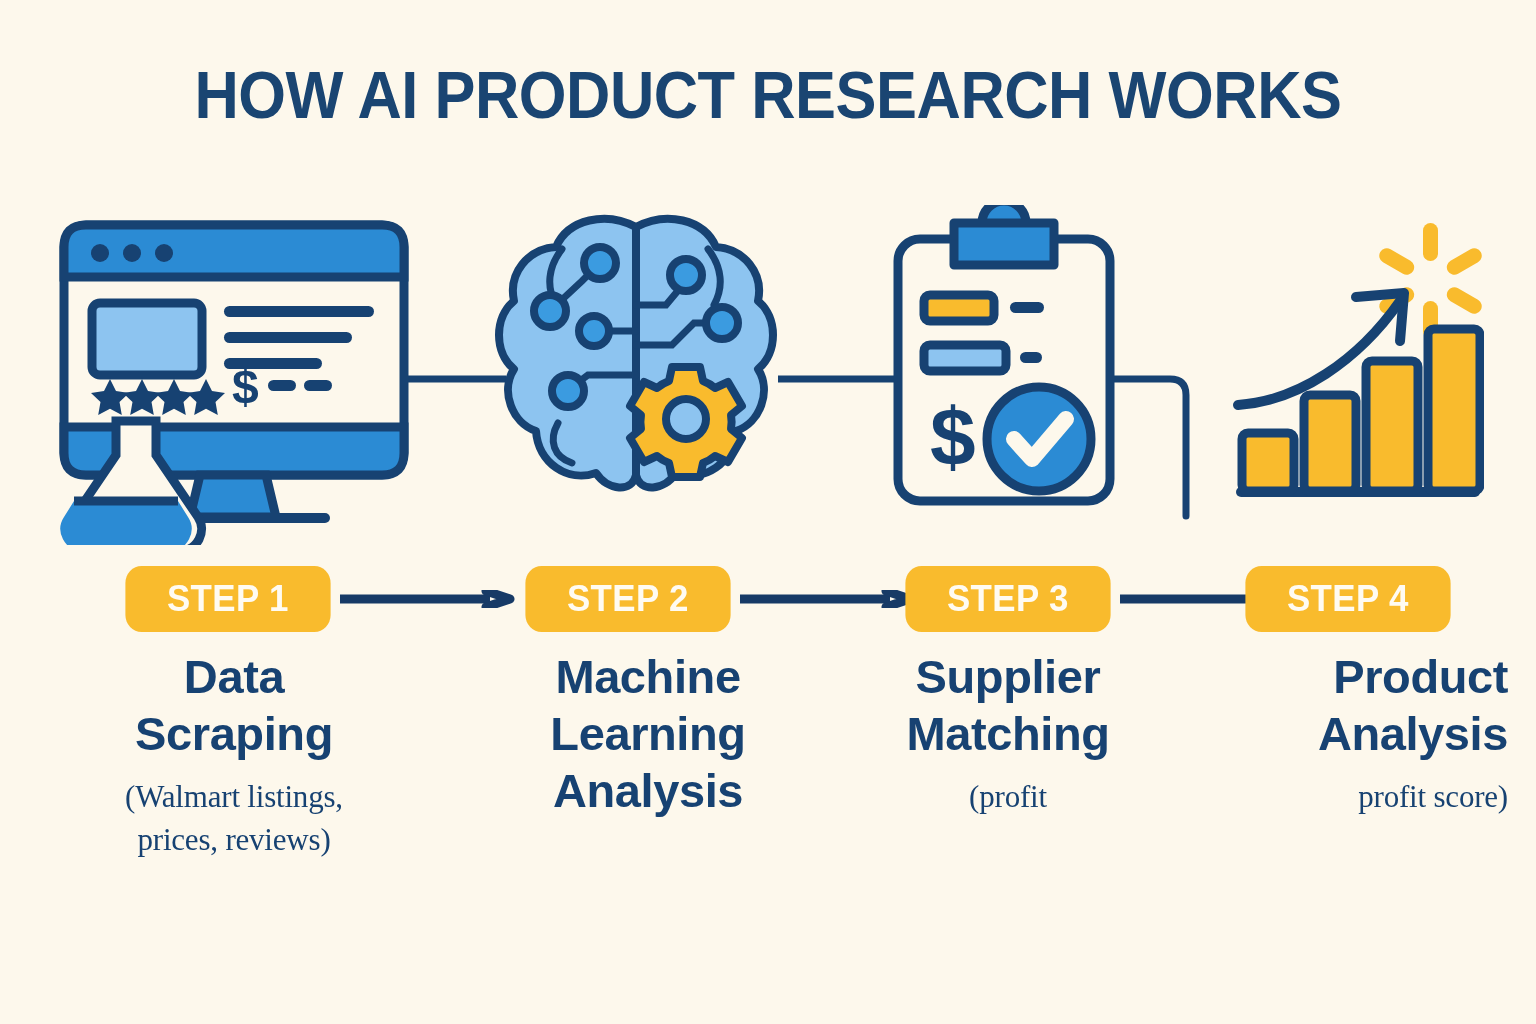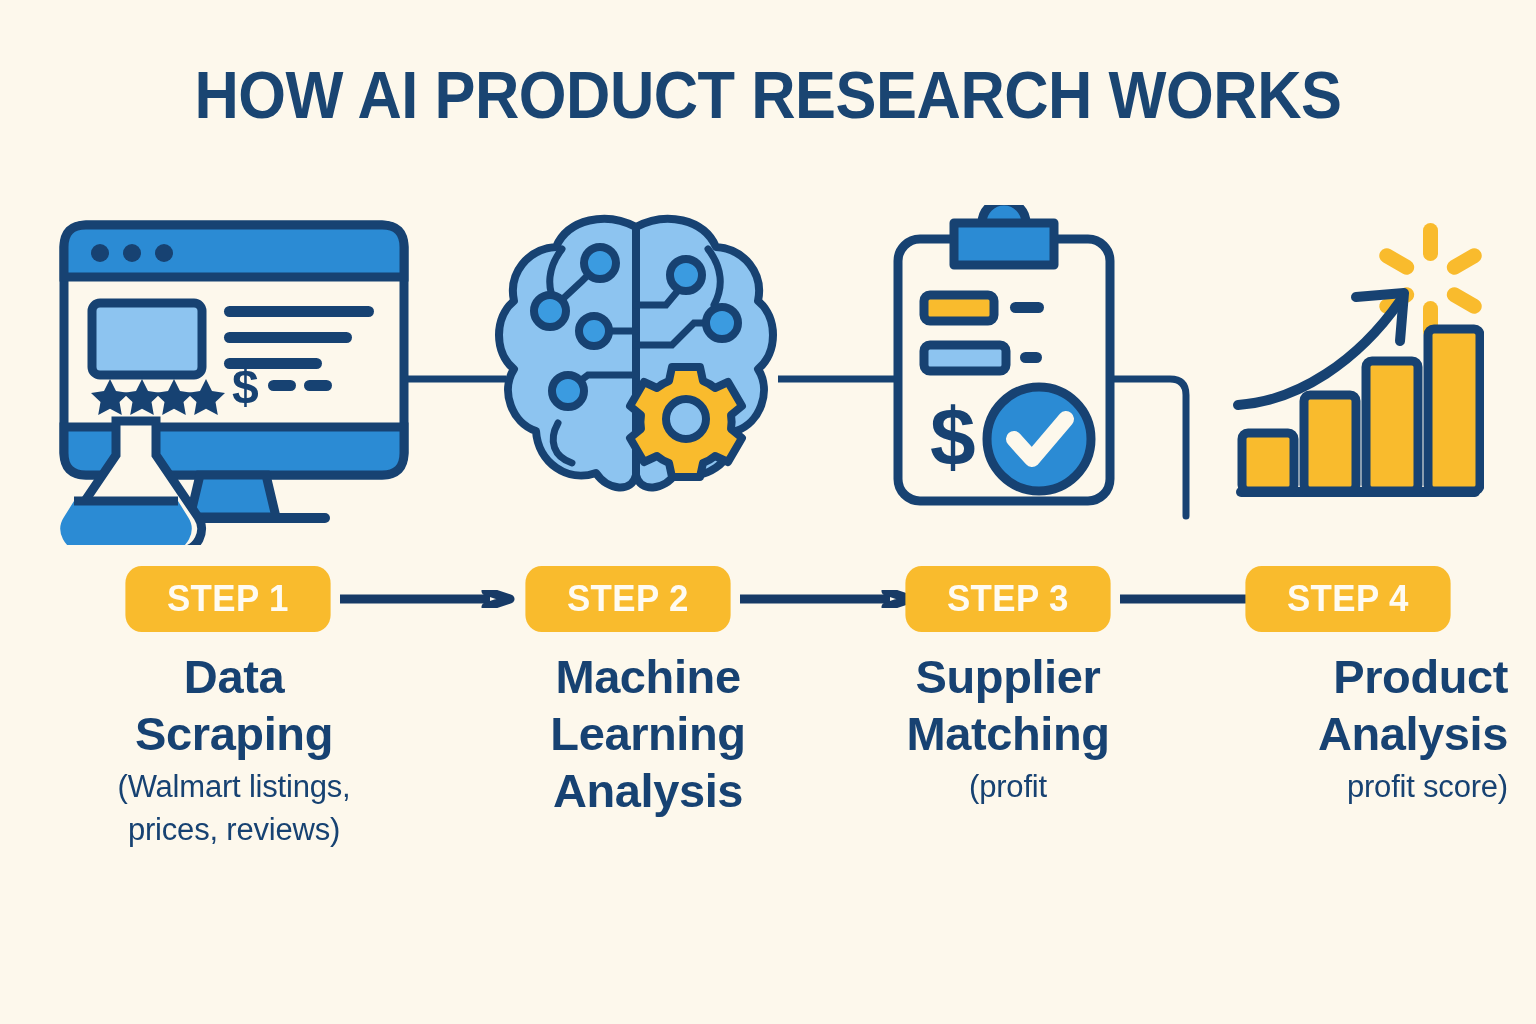--- a/index.html
+++ b/index.html
@@ -111,21 +111,22 @@
     font-size: 47px;
     line-height: 57px;
     font-weight: bold;
     letter-spacing: -0.4px;
   }
   .cap-sub {
     font-size: 31px;
     line-height: 43px;
     font-weight: normal;
     letter-spacing: -0.2px;
-    margin-top: 3px;
+    margin-top: 13px;
+    font-family: Liberation Serif, serif;
   }
 </style>
 </head>
 <body>
 
 <div class="stage">
 
   <div class="title">HOW AI PRODUCT RESEARCH WORKS</div>
 
   <svg class="connectors" viewBox="0 0 1536 1024">

